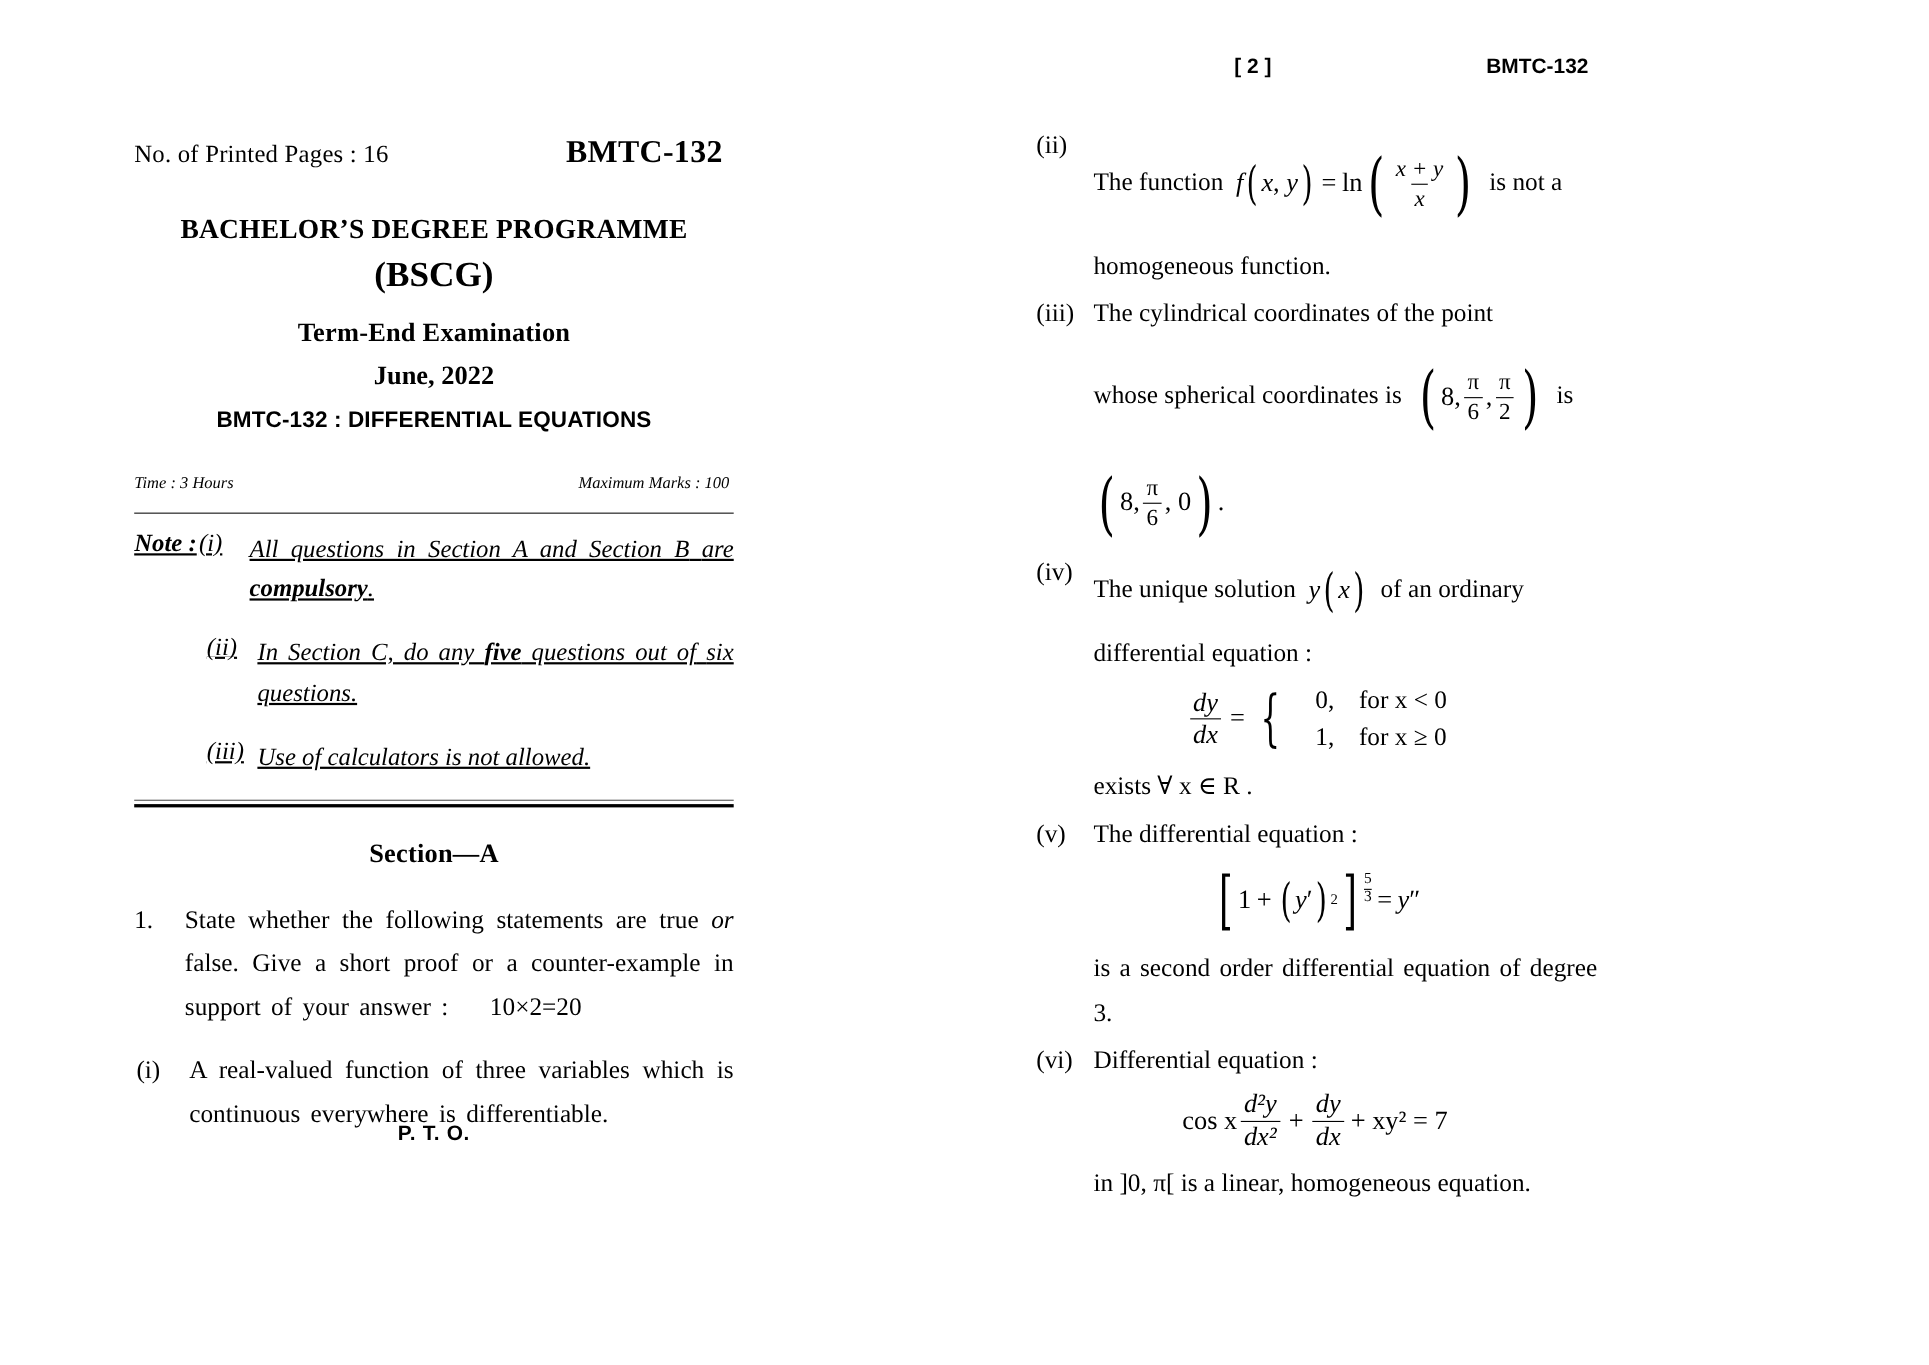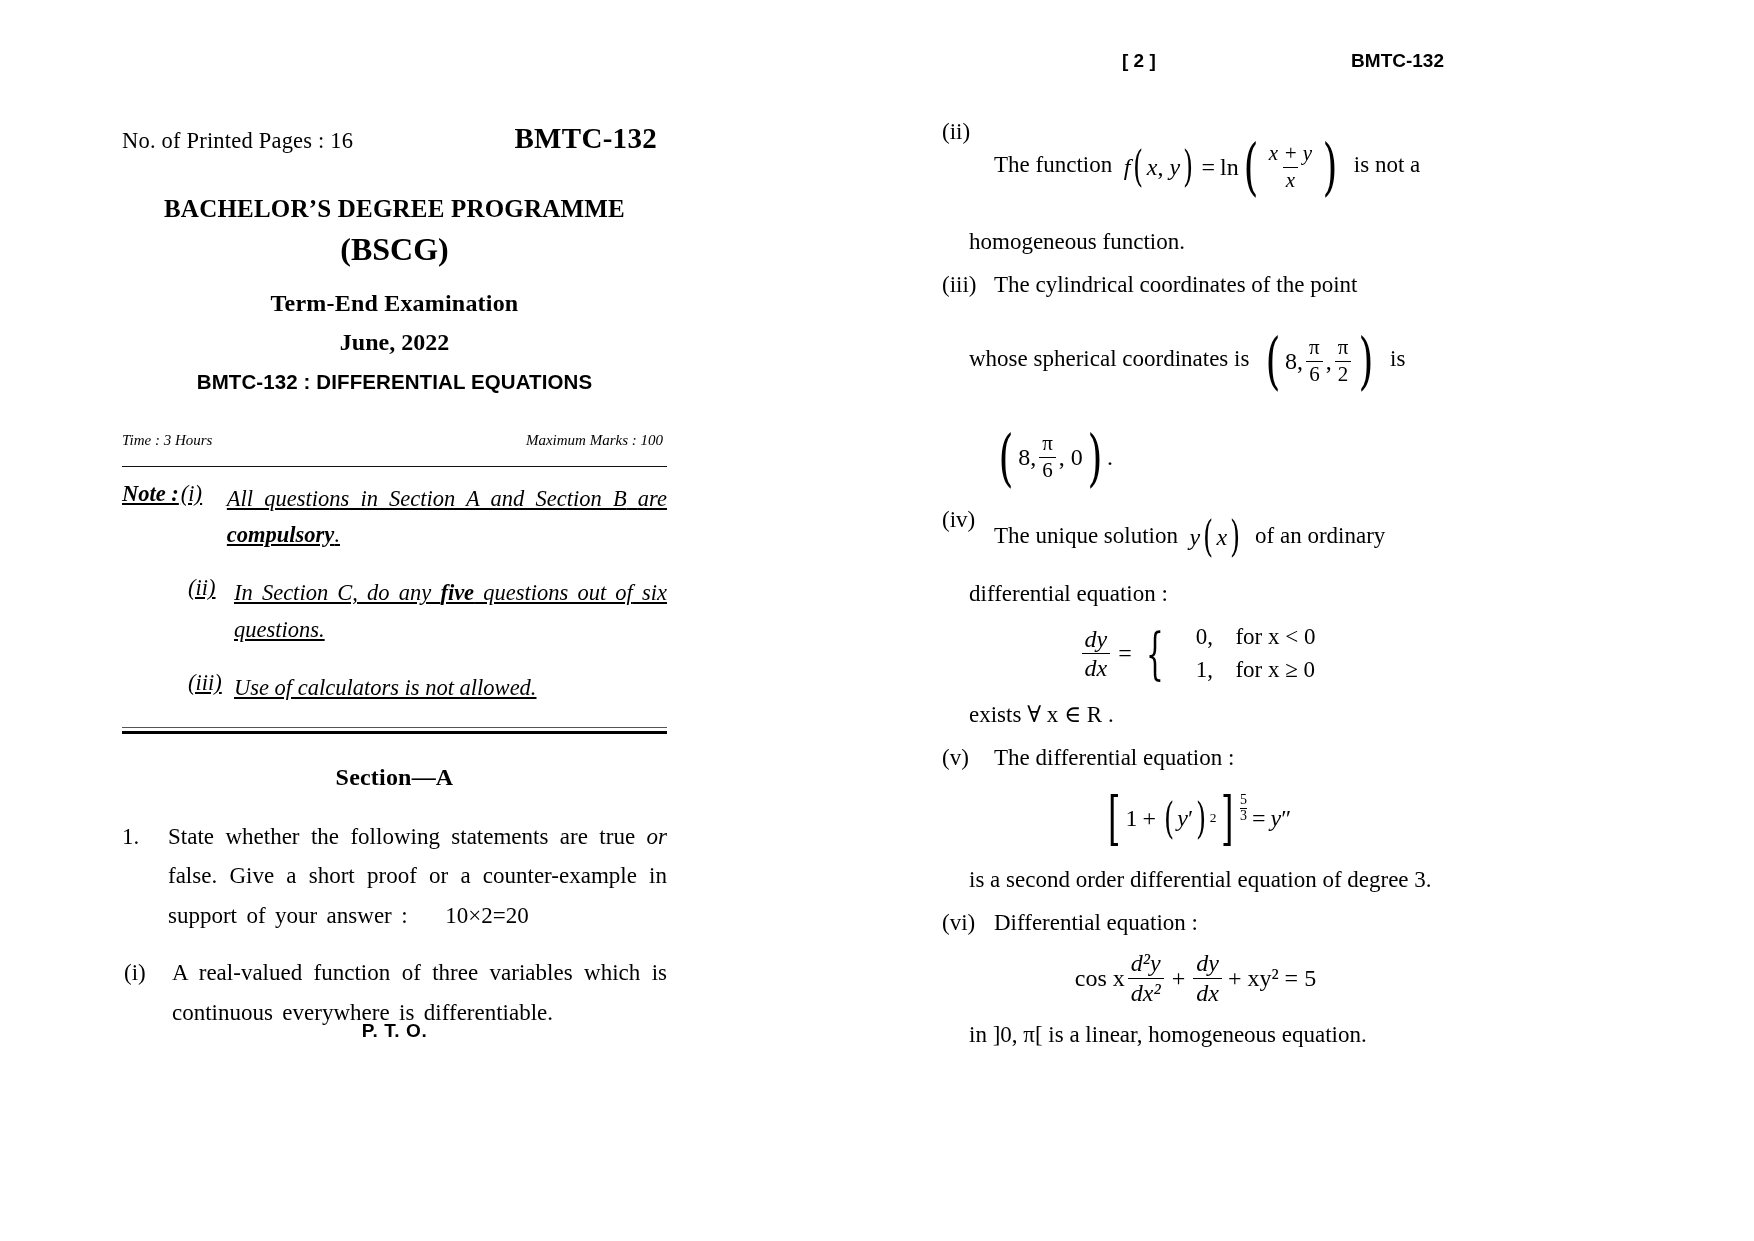--- a/index.html
+++ b/index.html
@@ -214,21 +214,21 @@
   .r-rom {
     flex: 0 0 52px;
     width: 52px;
   }
   .r-body {
     flex: 1;
     text-align: justify;
     text-align-last: left;
   }
   .cont {
-    margin-left: 27px;
+    margin-left: 52px;
     font-size: 23px;
     line-height: 1.78;
     text-align: justify;
     text-align-last: left;
   }
   .eq-center {
     text-align: center;
     margin: 6px 0 8px 0;
   }
   .eq-indent {
@@ -555,20 +555,20 @@
           <span class="rm">cos x</span>
           <span class="frac">
               <span class="num">d²y</span>
               <span class="den">dx²</span>
             </span>
           <span class="op">+</span>
           <span class="frac">
               <span class="num">dy</span>
               <span class="den">dx</span>
             </span>
-          <span class="opn">+ xy² = 5</span>
+          <span class="opn">+ xy² = 7</span>
         </span>
       </div>
       <div class="cont sp">in  ]0, π[  is a linear, homogeneous equation.</div>
     </div>
 
   </div>
 </div>
 
 </body></html>

